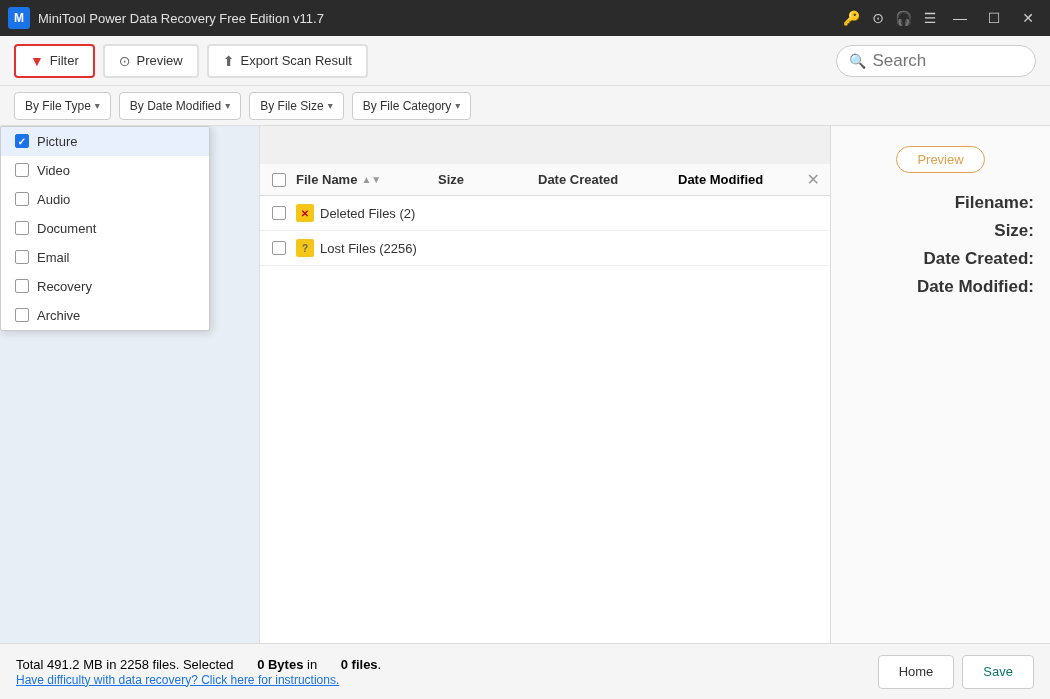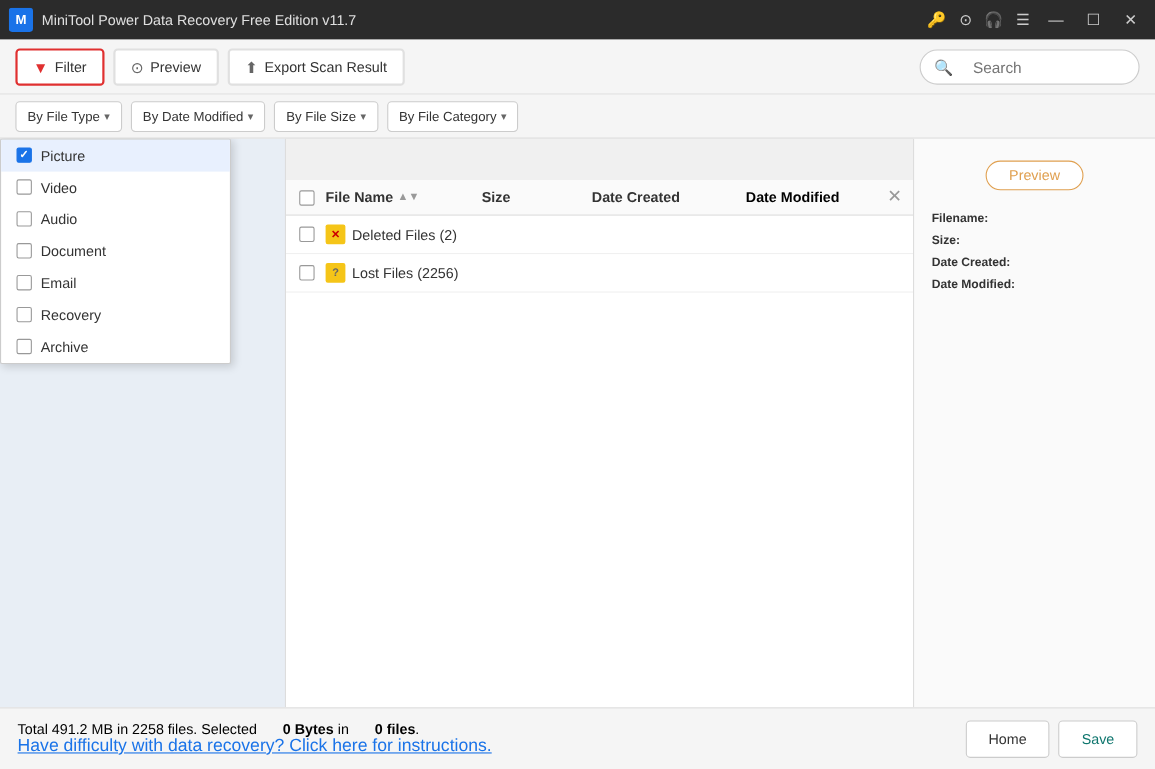--- a/index.html
+++ b/index.html
@@ -105,25 +105,24 @@
       border-radius: 16px;
       background: #fff;
       padding: 4px 12px;
       width: 200px;
       height: 32px;
       gap: 6px;
     }
     .search-box input {
       border: none;
       outline: none;
-      font-size: 14px;
+      font-size: 17px;
       color: #666;
       background: transparent;
       width: 100%;
-      margin-left: 12px;
     }
     .search-icon { color: #999; font-size: 14px; }
 
     
     .filter-row {
       background: #f5f5f5;
       border-bottom: 1px solid #ddd;
       display: flex;
       align-items: center;
       height: 40px;
@@ -302,42 +301,43 @@
       background: #fff;
       border-radius: 14px;
       padding: 5px 20px;
       cursor: pointer;
       font-size: 13px;
       margin-bottom: 20px;
     }
     .file-info-row {
       width: 100%;
       margin-bottom: 8px;
-      font-size: 11px;
+      font-size: 17px;
+      text-align: right;
     }
     .file-info-row .info-label {
       font-weight: 600;
       color: #333;
     }
     .file-info-row .info-value {
       color: #555;
     }
 
     
     .status-bar {
       background: #f5f5f5;
       border-top: 1px solid #ddd;
       height: 56px;
       display: flex;
       align-items: center;
       padding: 0 16px;
       flex-shrink: 0;
       gap: 8px;
     }
-    .status-link { color: #1a73e8; text-decoration: underline; cursor: pointer; font-size: 16px; }
+    .status-link { color: #1a73e8; text-decoration: underline; cursor: pointer; font-size: 12px; }
     .status-bold { font-weight: 700; margin-left: 20px; }
     .status-col {
       display: flex;
       flex-direction: column;
       justify-content: center;
       flex: 1;
     }
     .action-btn {
       border: 1px solid #ccc;
       background: #fff;

